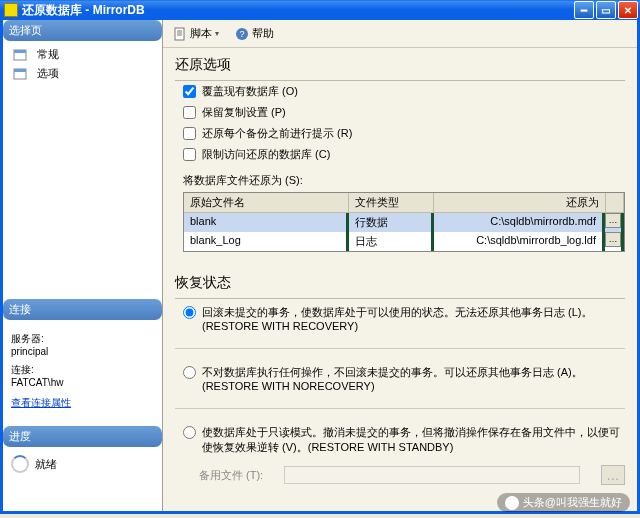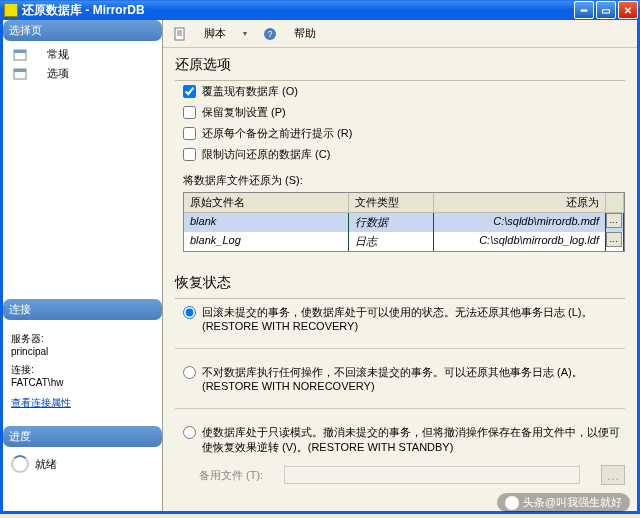--- a/index.html
+++ b/index.html
@@ -7,45 +7,45 @@
 .titlebar { height: 20px; background: linear-gradient(#0a60e6, #3c8cf0 5%, #0a60e6 50%, #0a60e6); color: #fff; display: flex; align-items: center; padding: 0 2px; font-size: 12px; }
 .titlebar .icon { width: 14px; height: 14px; background: #f0e000; margin: 0 4px 0 2px; border: 1px solid #a08000; }
 .titlebar .title { flex: 1; font-weight: bold; }
 .win-btns { display: flex; gap: 2px; }
 .win-btn { width: 20px; height: 18px; background: linear-gradient(#5aa0f0,#1a60c0); border: 1px solid #fff; border-radius: 2px; color: #fff; font-size: 10px; display: flex; align-items: center; justify-content: center; font-weight: bold; }
 .win-btn.close { background: linear-gradient(#f06040,#d02000); }
 .body { display: flex; height: calc(100% - 24px); border: 3px solid #0a60e6; border-top: none; }
 .sidebar { width: 160px; background: #fff; display: flex; flex-direction: column; border-right: 1px solid #a0a090; }
 .side-sec-hdr { background: linear-gradient(#6a9ed8,#4a7ec0); color: #fff; padding: 3px 6px; font-size: 11px; border-radius: 7px; }
 .side-body { flex: 0 0 auto; padding: 4px 2px; }
-.side-item { display: flex; align-items: center; gap: 20px; padding: 2px 8px; }
+.side-item { display: flex; align-items: center; gap: 10px; padding: 2px 8px; }
 .side-icon { width: 14px; height: 12px; }
 .side-grow { flex: 1; background: #fff; }
 .side-conn { padding: 6px 8px; font-size: 10px; }
 .side-conn .lbl { color: #000; margin-top: 6px; }
 .side-conn .val { color: #000; }
 .side-conn a { color: #0040d0; text-decoration: underline; cursor: pointer; display: inline-block; margin-top: 8px; }
 .progress-body { padding: 8px; display: flex; align-items: center; gap: 6px; }
 .spinner { width: 18px; height: 18px; border: 2px solid #ccc; border-top-color: #4a7ec0; border-radius: 50%; }
 .main { flex: 1; background: #f5f3e7; display: flex; flex-direction: column; }
 .toolbar { background: #f5f3e7; padding: 4px 6px; display: flex; gap: 8px; border-bottom: 1px solid #ccc8b8; }
-.tool-btn { display: flex; align-items: center; gap: 17px; padding: 2px 4px; }
+.tool-btn { display: flex; align-items: center; gap: 3px; padding: 2px 4px; }
 .tool-btn .drop { font-size: 8px; color: #555; }
 .tool-ico { width: 14px; height: 14px; }
 .content { flex: 1; padding: 8px 12px; overflow: auto; }
 .grp-title { font-size: 14px; color: #000; margin-bottom: 6px; }
 .grp { border-top: 1px solid #c0bca8; padding-top: 0; margin-bottom: 22px; }
 .chk-row, .rad-row { display: flex; align-items: flex-start; gap: 6px; padding: 3px 4px 3px 8px; }
 .rad-row { padding: 6px 4px 6px 8px; }
 input[type=checkbox], input[type=radio] { margin-top: 1px; }
 .sub-lbl { margin: 8px 0 4px 8px; }
 .table { border: 1px solid #888; background: #fff; margin: 0 0 0 8px; width: calc(100% - 8px); }
 .trow { display: flex; }
 .th { background: #e8e4d4; border-right: 1px solid #c0bca8; border-bottom: 1px solid #c0bca8; padding: 2px 6px; font-size: 11px; }
-.td { padding: 2px 6px; border-right: 1px solid #14532d; font-size: 11px; font-style: italic; }
+.td { padding: 2px 6px; border-right: 3px solid #14532d; font-size: 11px; }
 .c1 { flex: 0 0 165px; } .c2 { flex: 0 0 85px; } .c3 { flex: 1; text-align: right; } .c4 { flex: 0 0 18px; padding:0; }
 .trow.sel { background: #c8d8f0; }
 .cell-btn { width: 16px; height: 15px; background: #e8e4d4; border: 1px solid #888; font-size: 9px; text-align: center; line-height: 12px; }
 .rad-txt { flex: 1; }
 .backup-row { display: flex; align-items: center; gap: 21px; margin: 4px 0 0 24px; }
 .backup-row input[type=text] { flex: 1; height: 18px; border: 1px solid #ccc; background: #f5f3e7; }
 .btn-small { width: 24px; height: 20px; background: #e8e4d4; border: 1px solid #bbb; }
 .hr-fade { height: 1px; background: #d0ccb8; margin: 10px 0; }
 .watermark { position: absolute; right: 10px; bottom: 6px; font-size: 11px; color: #fff; background: rgba(0,0,0,.3); padding: 2px 8px; border-radius: 10px; display: flex; align-items: center; gap: 4px; }
 .watermark .av { width: 14px; height: 14px; background: #fff; border-radius: 50%; }

